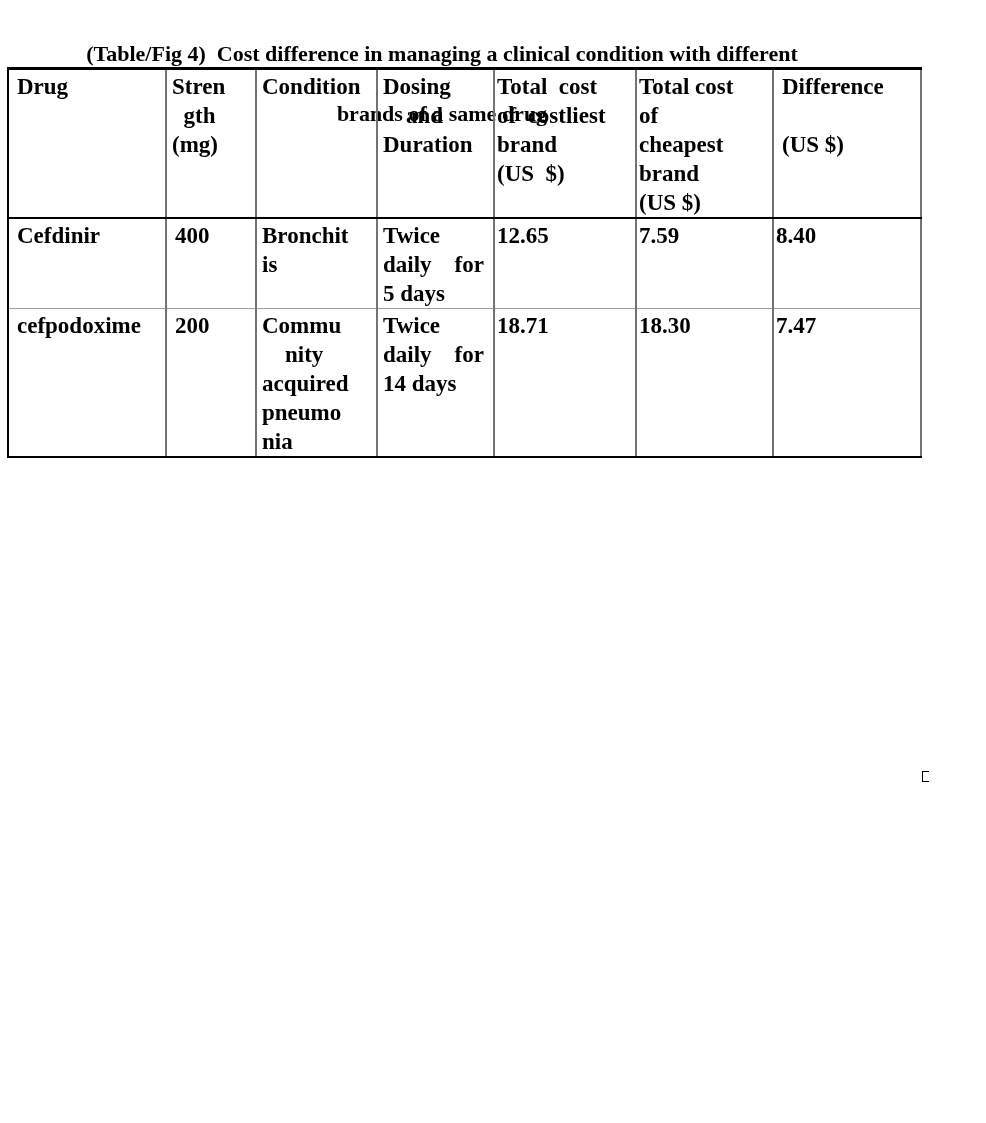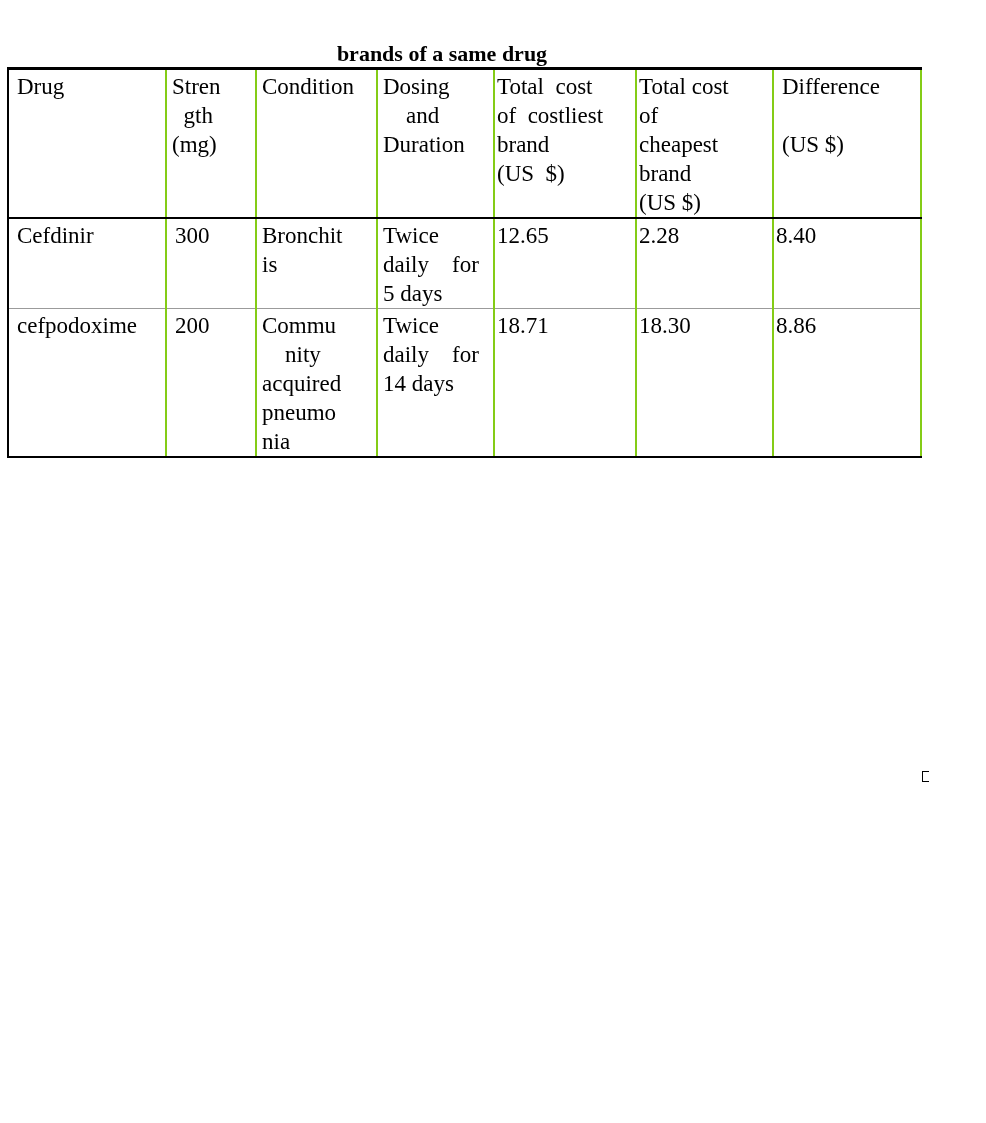--- a/index.html
+++ b/index.html
@@ -32,26 +32,26 @@
     left: 7px;
     top: 67px;
     border-collapse: collapse;
     table-layout: fixed;
   }
   th, td {
     box-sizing: border-box;
     vertical-align: top;
     white-space: pre-line;
     overflow: hidden;
-    font-weight: normal;
+    font-weight: bold;
     font-size: 23px;
     line-height: 29px;
     padding: 2px 4px 0 8px;
     border-left: 2px solid #000;
-    border-right: 2px solid #84cc16;
+    border-right: 2px solid #737373;
   }
   th {
     text-align: left;
     border-top: 3px solid #000;
     border-bottom: 2px solid #000;
   }
   td {
     border-top: 1px solid #9b9b9b;
     border-bottom: 1px solid #9b9b9b;
   }
@@ -73,20 +73,21 @@
     height: 9px;
     border-top: 1.5px solid #000;
     border-left: 1.5px solid #000;
     border-bottom: 1.5px solid #000;
   }
 </style>
 </head>
 <body>
 
 <div class="title">
+  <div>(Table/Fig 4)&nbsp; Cost difference in managing a clinical condition with different</div>
   <div>brands of a same drug</div>
 </div>
 
 <table class="costs">
   <colgroup>
     <col style="width:158px">
     <col style="width:90px">
     <col style="width:121px">
     <col style="width:117px">
     <col style="width:142px">
@@ -111,41 +112,41 @@
 of
 cheapest
 brand
 (US $)</th>
       <th class="al">Difference
 
 (US $)</th>
     </tr>
     <tr class="rh3">
       <td class="al">Cefdinir</td>
-      <td class="al">300</td>
+      <td class="al">400</td>
       <td class="al tight">Bronchit
 is</td>
       <td class="al tight">Twice
 daily&nbsp;&nbsp;&nbsp;&nbsp;for
 5 days</td>
       <td class="ac">12.65</td>
-      <td class="ac">2.28</td>
+      <td class="ac">7.59</td>
       <td class="ac">8.40</td>
     </tr>
     <tr class="rh5 last-row">
       <td class="al">cefpodoxime</td>
       <td class="al">200</td>
       <td class="al tight">Commu
 &nbsp;&nbsp;&nbsp;&nbsp;nity
 acquired
 pneumo
 nia</td>
       <td class="al tight">Twice
 daily&nbsp;&nbsp;&nbsp;&nbsp;for
 14 days</td>
       <td class="ac">18.71</td>
       <td class="ac">18.30</td>
-      <td class="ac">8.86</td>
+      <td class="ac">7.47</td>
     </tr>
   </tbody>
 </table>
 
 <div class="corner-mark"></div>
 
 </body></html>

